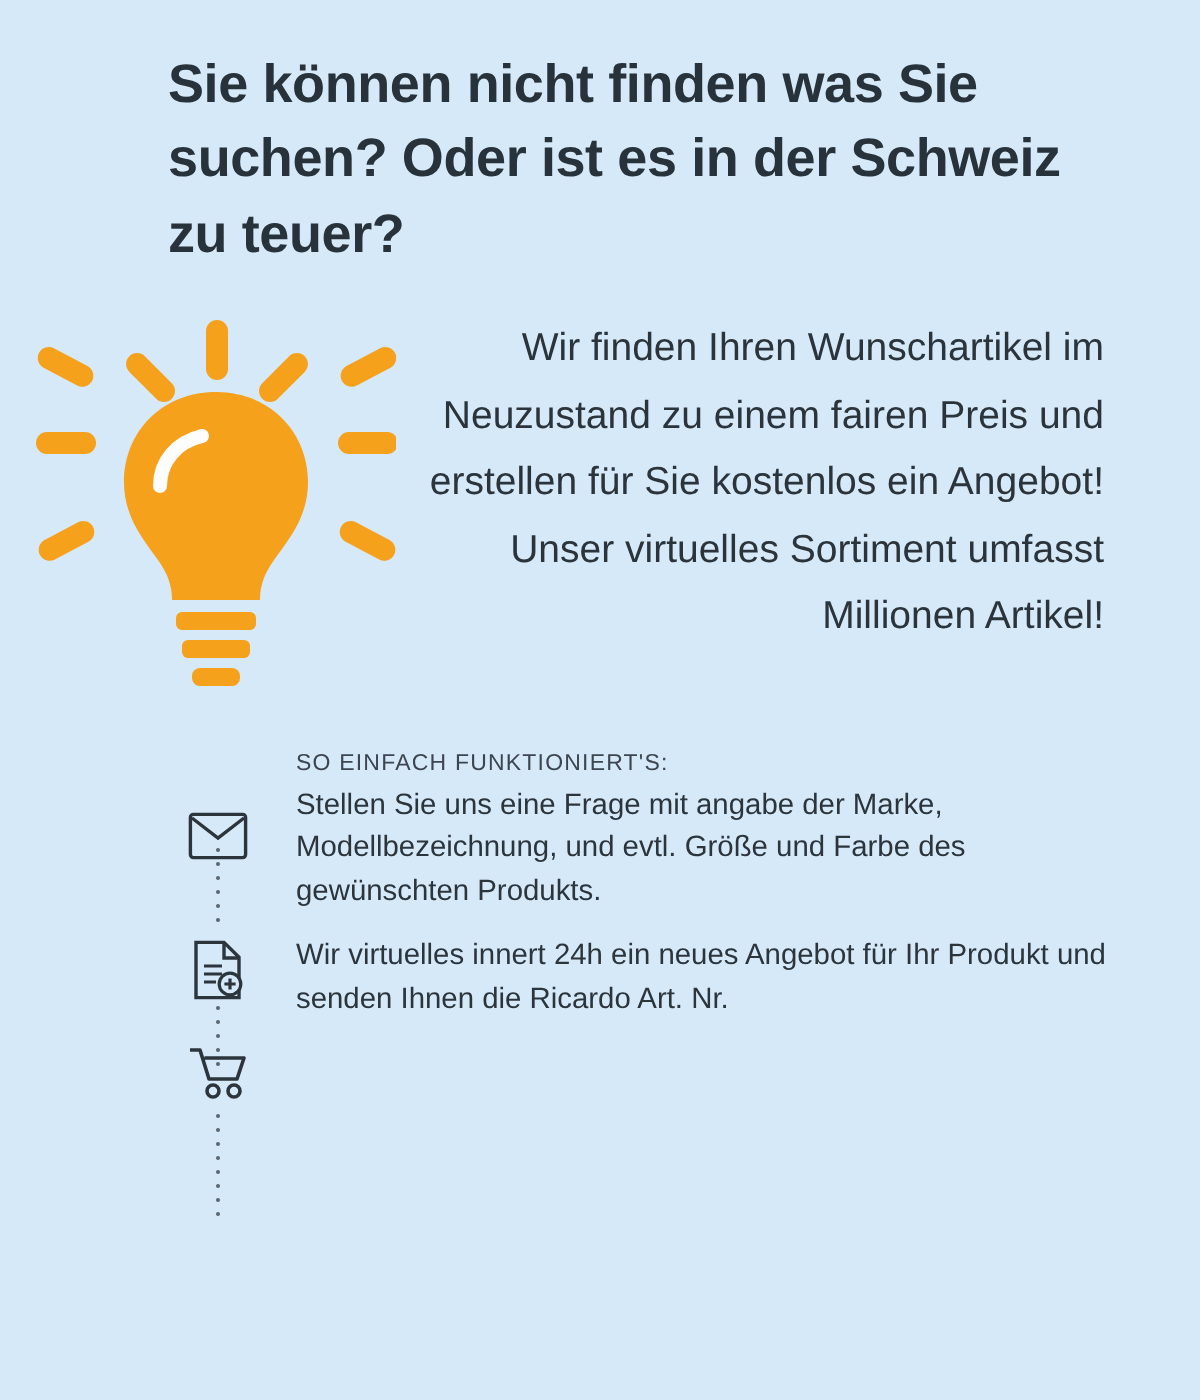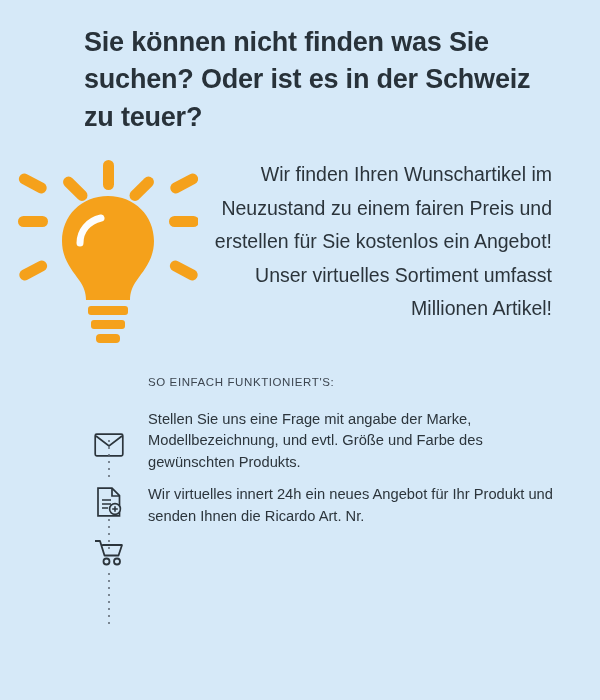--- a/index.html
+++ b/index.html
@@ -60,26 +60,26 @@
   .steps {
     position: absolute;
     left: 84px;
     top: 376px;
     width: 480px;
   }
   .steps-title {
     font-size: 11.5px;
     letter-spacing: 0.6px;
     color: #3d4650;
-    margin: 0 0 20px 64px;
+    margin: 0 0 4px 64px;
     text-transform: uppercase;
   }
   .step {
     display: flex;
-    align-items: flex-end;
+    align-items: center;
     margin-bottom: 10px;
     position: relative;
   }
   .step-icon {
     width: 50px;
     min-width: 50px;
     height: 40px;
     display: flex;
     align-items: flex-start;
     justify-content: center;

